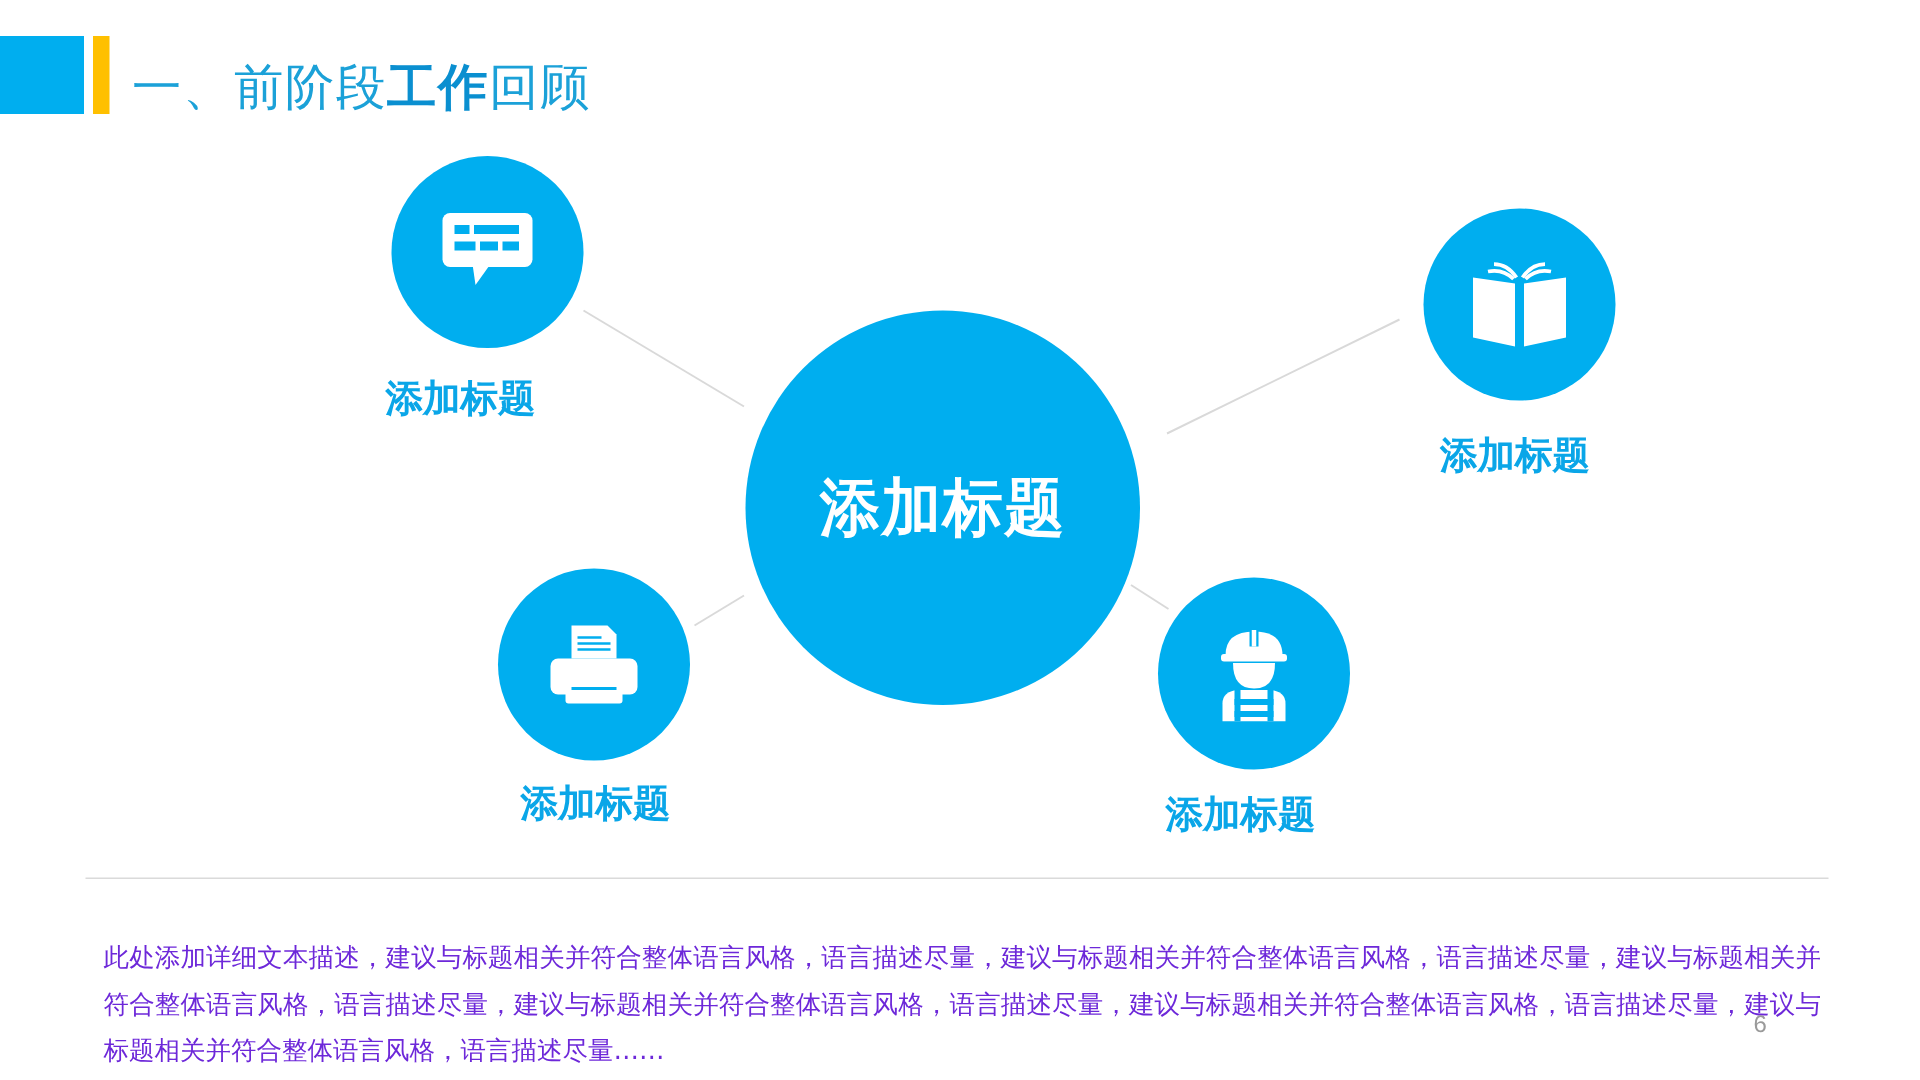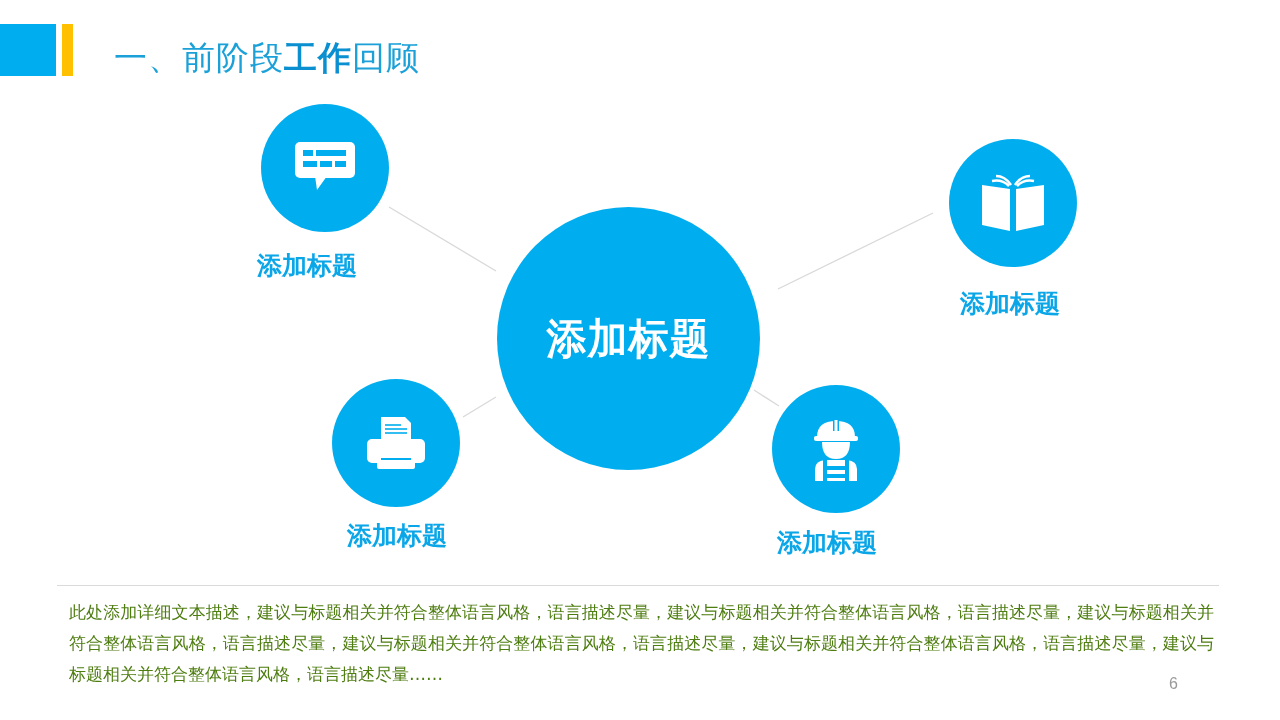--- a/index.html
+++ b/index.html
@@ -1,21 +1,21 @@
 <!DOCTYPE html>
 <html><head>
   <meta charset="utf-8">
   <style>
     * { margin: 0; padding: 0; box-sizing: border-box; }
     html, body { width: 1280px; height: 720px; background: #ffffff; overflow: hidden; }
     body { position: relative; font-family: "DejaVu Sans", "Liberation Sans", sans-serif; }
 
     .blue-block { position: absolute; left: 0; top: 24px; width: 56px; height: 52px; background: #00AEEF; }
     .yellow-bar { position: absolute; left: 62px; top: 24px; width: 11px; height: 52px; background: #FFC000; }
-    .page-title { position: absolute; left: 88px; top: 36px; font-size: 33px; line-height: 44px; color: #1BA1D8; letter-spacing: 1px; white-space: nowrap; font-weight: normal; margin-left: 26px; }
+    .page-title { position: absolute; left: 88px; top: 36px; font-size: 33px; line-height: 44px; color: #1BA1D8; letter-spacing: 1px; white-space: nowrap; font-weight: normal; }
     .page-title .emph { font-weight: bold; color: #0A8FD0; }
 
     .connector { position: absolute; left: 0; top: 0; width: 1280px; height: 720px; pointer-events: none; }
 
     .node { position: absolute; border-radius: 50%; background: #00AEEF; display: flex; align-items: center; justify-content: center; }
     .node svg { display: block; }
     .center-node { left: 497px; top: 207px; width: 263px; height: 263px; }
     .center-title { color: #ffffff; font-size: 40px; font-weight: bold; letter-spacing: 1px; white-space: nowrap; transform: scaleY(1.05); }
 
     .node-tl { left: 261px; top: 104px; width: 128px; height: 128px; }
@@ -23,21 +23,21 @@
     .node-bl { left: 332px; top: 379px; width: 128px; height: 128px; }
     .node-br { left: 772px; top: 385px; width: 128px; height: 128px; }
 
     .node-label { position: absolute; color: #0AA6E8; font-size: 25px; font-weight: bold; white-space: nowrap; width: 140px; text-align: center; letter-spacing: 0px; }
     .label-tl { left: 237px; top: 249px; }
     .label-tr { left: 940px; top: 287px; }
     .label-bl { left: 327px; top: 519px; }
     .label-br { left: 757px; top: 526px; }
 
     .divider { position: absolute; left: 57px; top: 585px; width: 1162px; height: 1px; background: #DADADA; }
-    .desc { position: absolute; left: 69px; top: 597px; width: 1145px; font-size: 17px; line-height: 31px; color: #4d7c0f; text-align: justify; }
+    .desc { position: absolute; left: 69px; top: 624px; width: 1145px; font-size: 17px; line-height: 31px; color: #6d28d9; text-align: justify; }
     .page-num { position: absolute; left: 1169px; top: 675px; font-size: 16px; color: #9a9a9a; font-family: "Liberation Sans", sans-serif; }
   </style>
 </head>
 <body>
 
 <div class="blue-block"></div>
 <div class="yellow-bar"></div>
 <h1 class="page-title"><span>一、前阶段</span><span class="emph">工作</span><span>回顾</span></h1>
 
 <svg class="connector" viewBox="0 0 1280 720">

